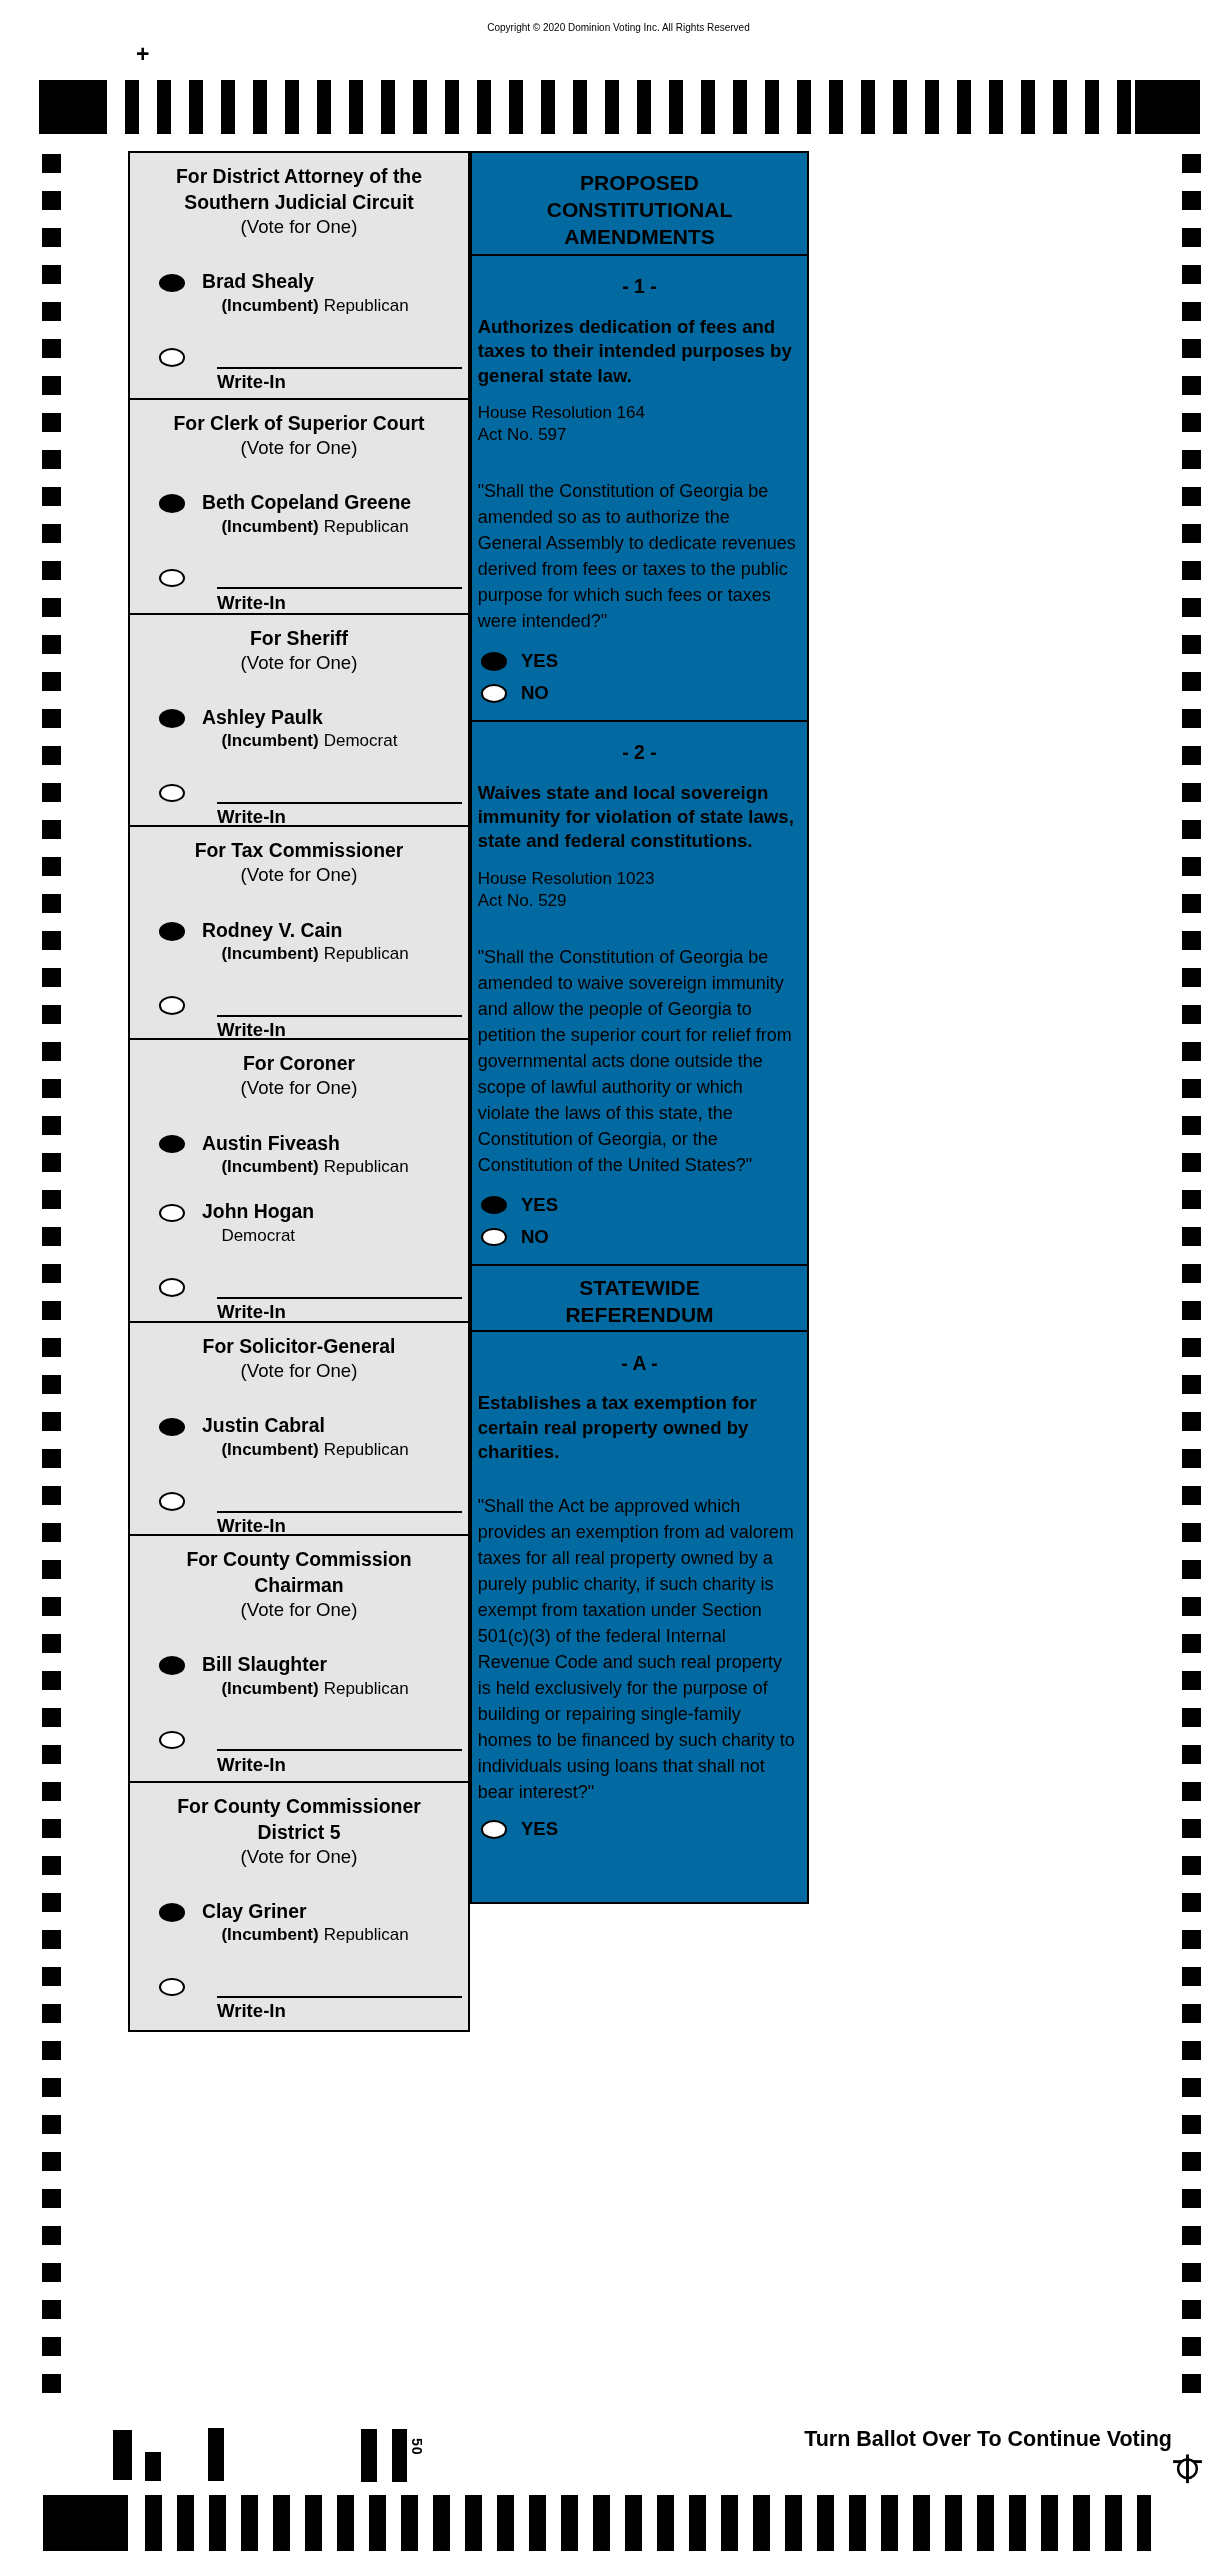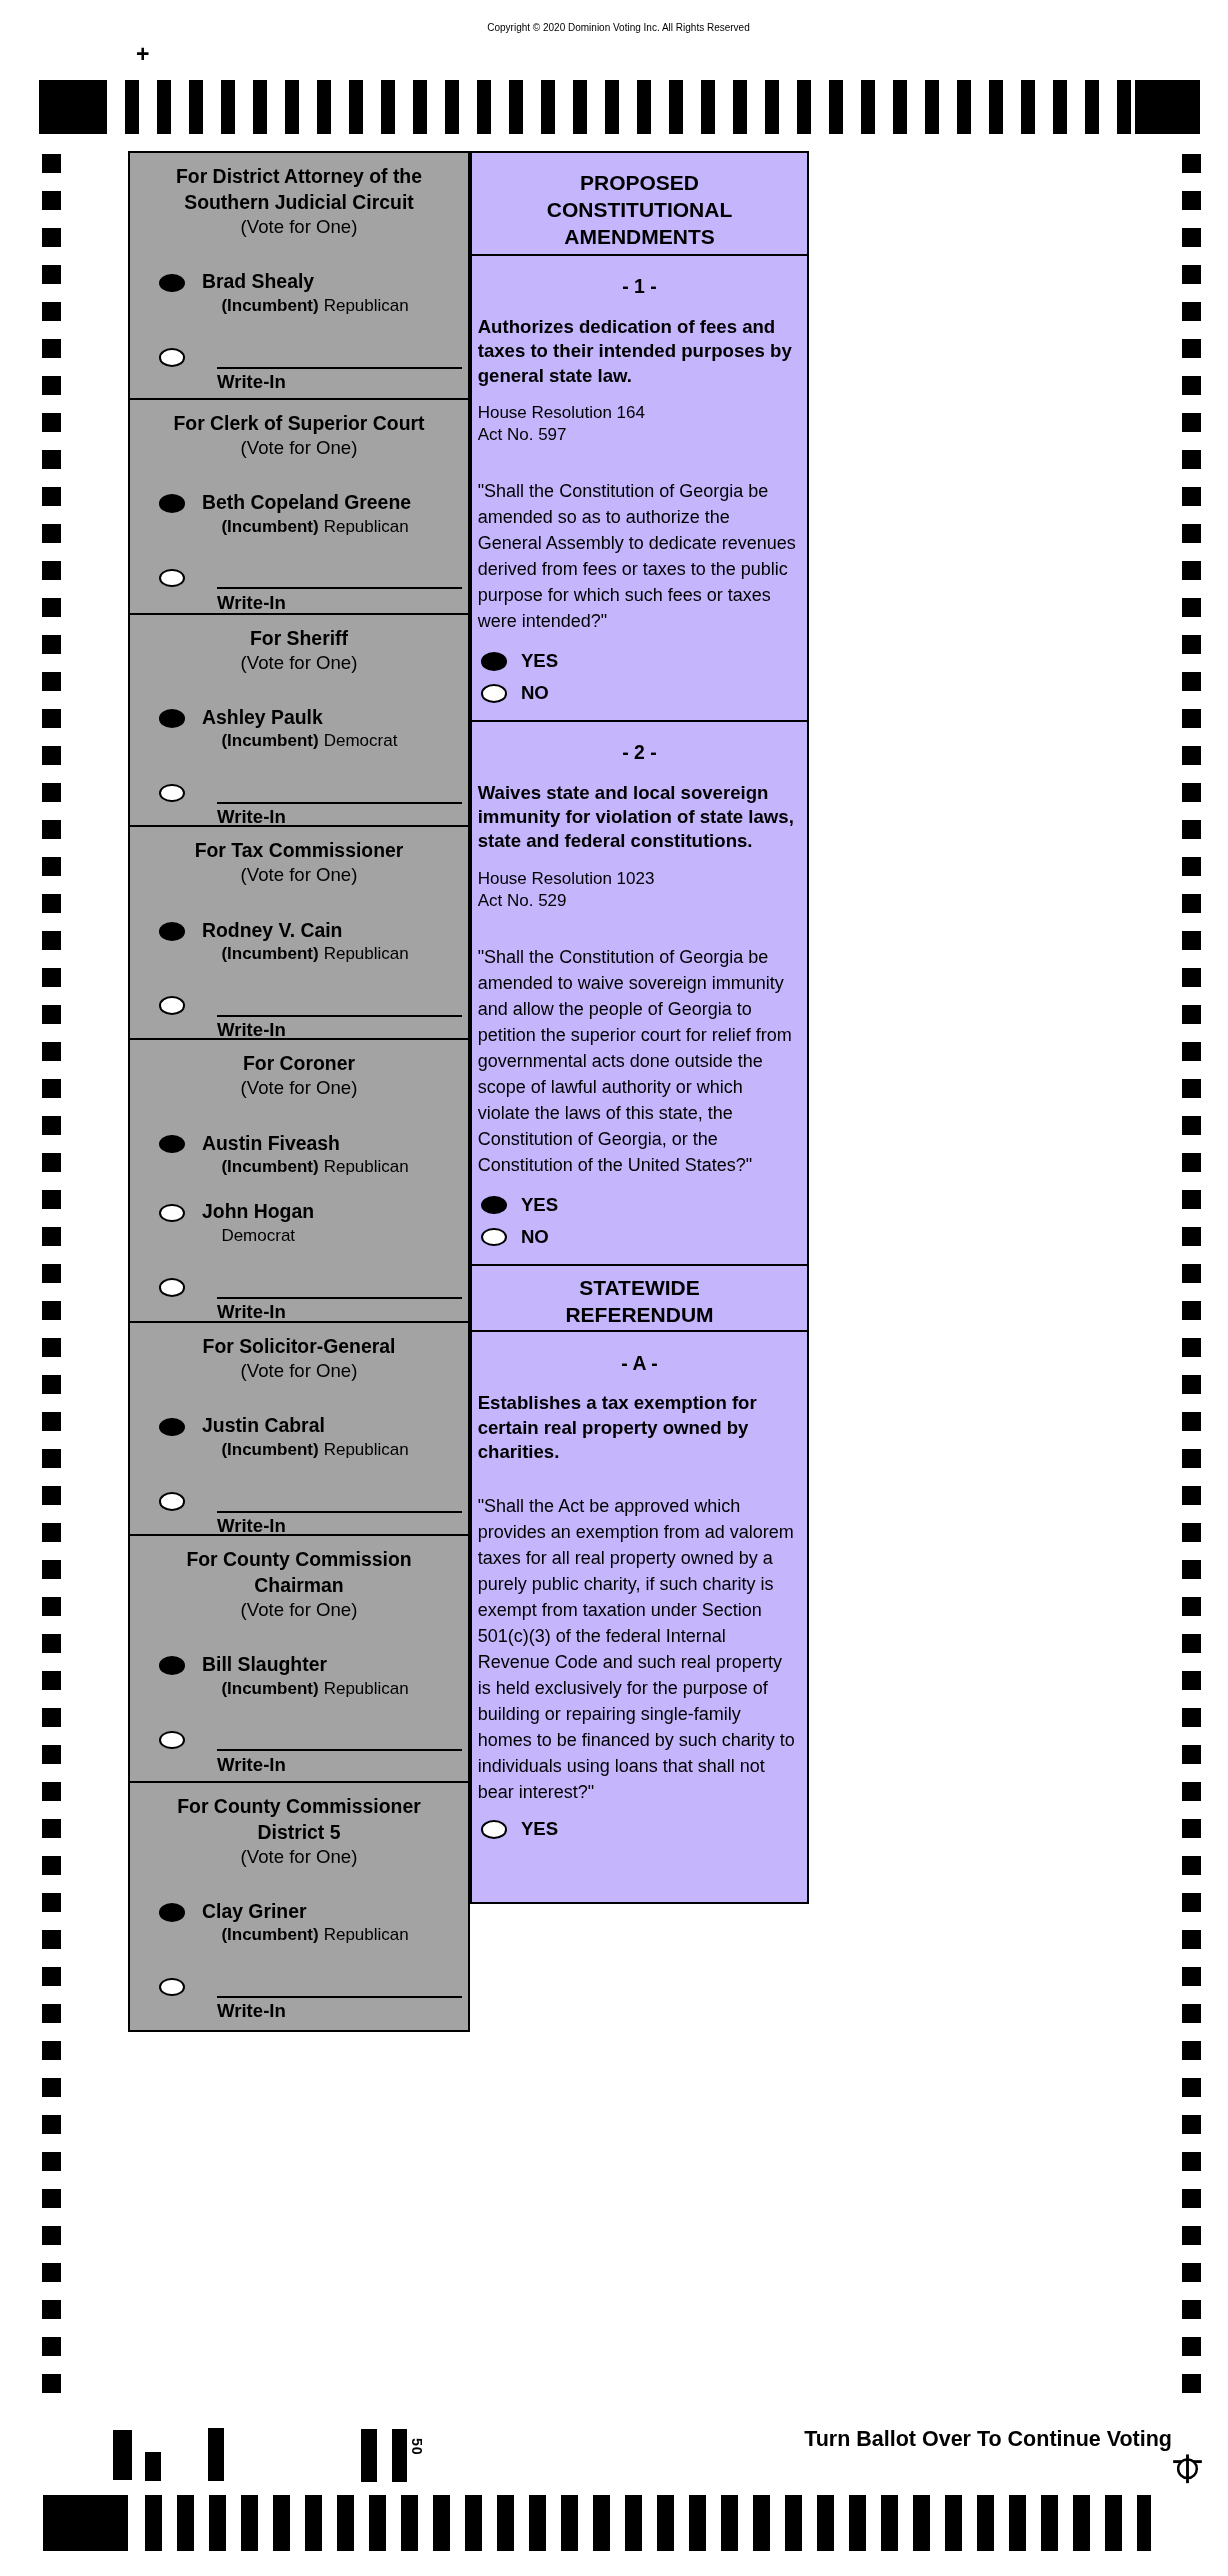--- a/index.html
+++ b/index.html
@@ -21,21 +21,21 @@
   .band-bottom .bars{flex:1;margin-left:17px;
     background:repeating-linear-gradient(90deg,#000 0 17px,transparent 17px 32px);}
   .side-marks{position:absolute;top:154px;width:18.6px;height:2251px;
     background:repeating-linear-gradient(180deg,#000 0 18.6px,transparent 18.6px 37px);}
   .side-marks.left{left:42px;}
   .side-marks.right{left:1182px;}
 
   
   .contest-col{position:absolute;left:128px;top:151px;width:342px;}
   .contest{position:relative;border:2.2px solid #000;margin-top:-2.2px;box-sizing:border-box;
-    display:flex;flex-direction:column;overflow:hidden;background:#a3a3a3;}
+    display:flex;flex-direction:column;overflow:hidden;background:#e5e5e5;}
   .contest:first-child{margin-top:0;}
   .c-title{font-size:19.4px;font-weight:bold;text-align:center;line-height:26px;padding-top:10px;}
   .c-instr{font-size:18.6px;text-align:center;line-height:24.4px;}
   .cand-row{display:flex;align-items:flex-start;padding-left:29px;}
   .cand-row.first{margin-top:32px;}
   .cand-row.second{margin-top:24.4px;}
   .cand-row.empty-row{margin-top:30px;}
   .oval{flex:0 0 auto;width:26px;height:18.6px;border:2.2px solid #000;border-radius:50%;
     background:#fff;box-sizing:border-box;margin-top:2.2px;}
   .oval.filled{background:#000;}
@@ -44,21 +44,21 @@
   .cand-party{font-size:17px;line-height:20px;margin-left:19.4px;margin-top:2.9px;}
   .cand-party .pfx{font-weight:bold;}
   .cand-party .pfx:not(:empty){margin-right:5px;}
   .writein{margin-top:auto;padding-bottom:8px;margin-left:48px;}
   .wline{border-top:2.2px solid #000;margin-left:39px;margin-right:5.7px;}
   .wlabel{font-size:18.6px;font-weight:bold;margin-left:39px;margin-top:2.2px;line-height:21.5px;}
 
   
   .measure-col{position:absolute;left:470px;top:151px;width:339px;}
   .m-section{position:relative;border:2.2px solid #000;margin-top:-2.2px;box-sizing:border-box;
-    overflow:hidden;background:#c4b5fd;}
+    overflow:hidden;background:#0369a1;}
   .m-section:first-child{margin-top:0;}
   .m-header{text-align:center;font-size:21px;font-weight:bold;line-height:27px;padding-top:16px;}
   .m-header.sm{padding-top:7.2px;}
   .m-number{font-size:19.4px;font-weight:bold;text-align:center;margin:18.6px 0 0 0;line-height:24.4px;}
   .m-summary{font-size:18.6px;font-weight:bold;line-height:24.4px;margin:16px 10px 0 5.7px;}
   .m-ref{font-size:17px;line-height:22px;margin:14.3px 10px 0 5.7px;}
   .m-question{font-size:18px;line-height:26px;margin:32px 10px 0 5.7px;}
   .choice{display:flex;align-items:center;margin:10px 0 0 8.6px;}
   .choice.first{margin-top:16px;}
   .choice .oval{margin-top:0;}

